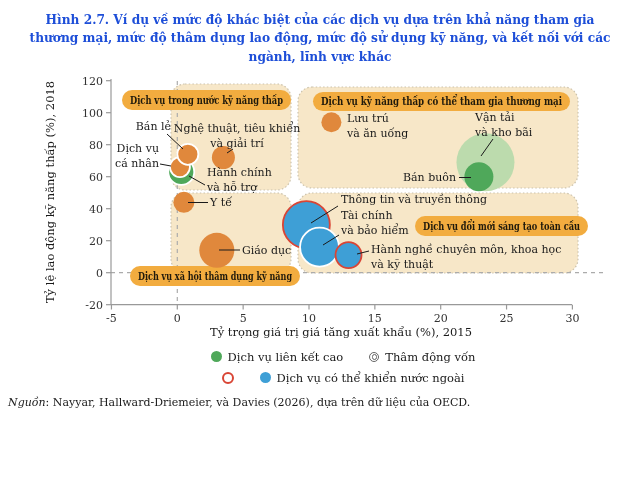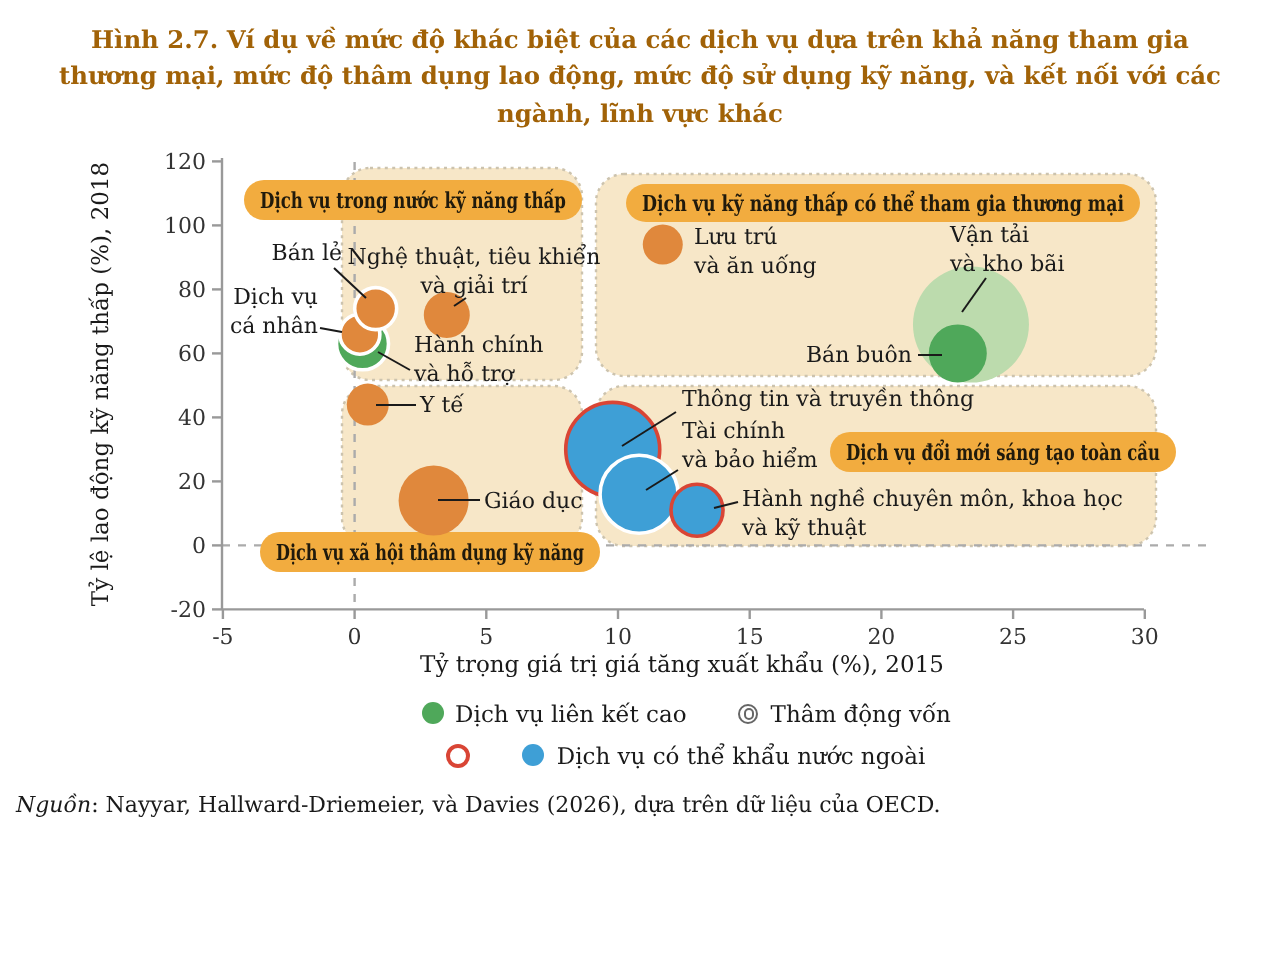--- a/index.html
+++ b/index.html
@@ -2,21 +2,21 @@
 <html><head>
 <meta charset="utf-8">
 <style>
   html,body{margin:0;padding:0;}
   body{
     width:640px;height:477px;background:#ffffff;overflow:hidden;
     font-family:"DejaVu Serif",serif;color:#1a1a1a;position:relative;
   }
   .fig-title{
     margin:11px 20px 0;text-align:center;font-weight:bold;
-    font-size:12.2px;line-height:1.5;color:#a16207;
+    font-size:12.2px;line-height:1.5;color:#1d4ed8;
   }
   .chart-wrap{margin-top:6px;}
   svg{display:block;}
   .legend{margin-top:6px;}
   .legend-row{display:flex;justify-content:center;align-items:center;gap:26px;margin-bottom:7px;font-size:11.5px;padding-left:46px;}
   .legend-item{display:flex;align-items:center;gap:6px;}
   .sym{display:inline-block;width:11px;height:11px;border-radius:50%;flex:0 0 auto;}
   .sym-dot-green{background:#4FA85A;}
   .sym-dot-orange{background:#E0883C;}
   .sym-dot-blue{background:#3E9FD6;}
@@ -139,20 +139,20 @@
         <span class="sym sym-capital-ring"></span>
         <span>Thâm động vốn</span>
       </span>
     </div>
     <div class="legend-row">
       <span class="legend-item">
         <span class="sym sym-ring-red"></span>
       </span>
       <span class="legend-item">
         <span class="sym sym-dot-blue"></span>
-        <span>Dịch vụ có thể khẩu nước ngoài</span>
+        <span>Dịch vụ có thể khiển nước ngoài</span>
       </span>
     </div>
   </div>
 
 <div class="footnotes">
   <p><i>Nguồn</i><span>: Nayyar, Hallward-Driemeier, và Davies (2026), dựa trên dữ liệu của OECD.</span></p>
 </div>
 
 </body></html>

